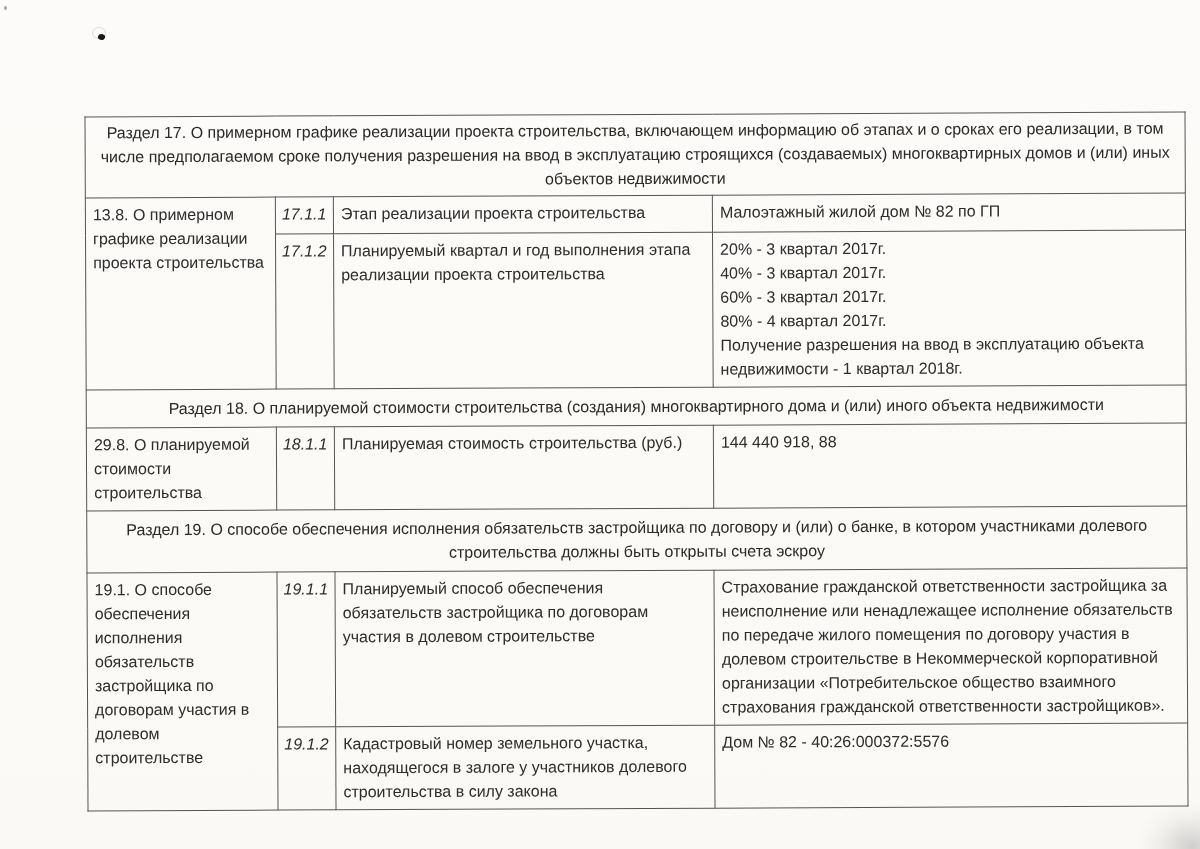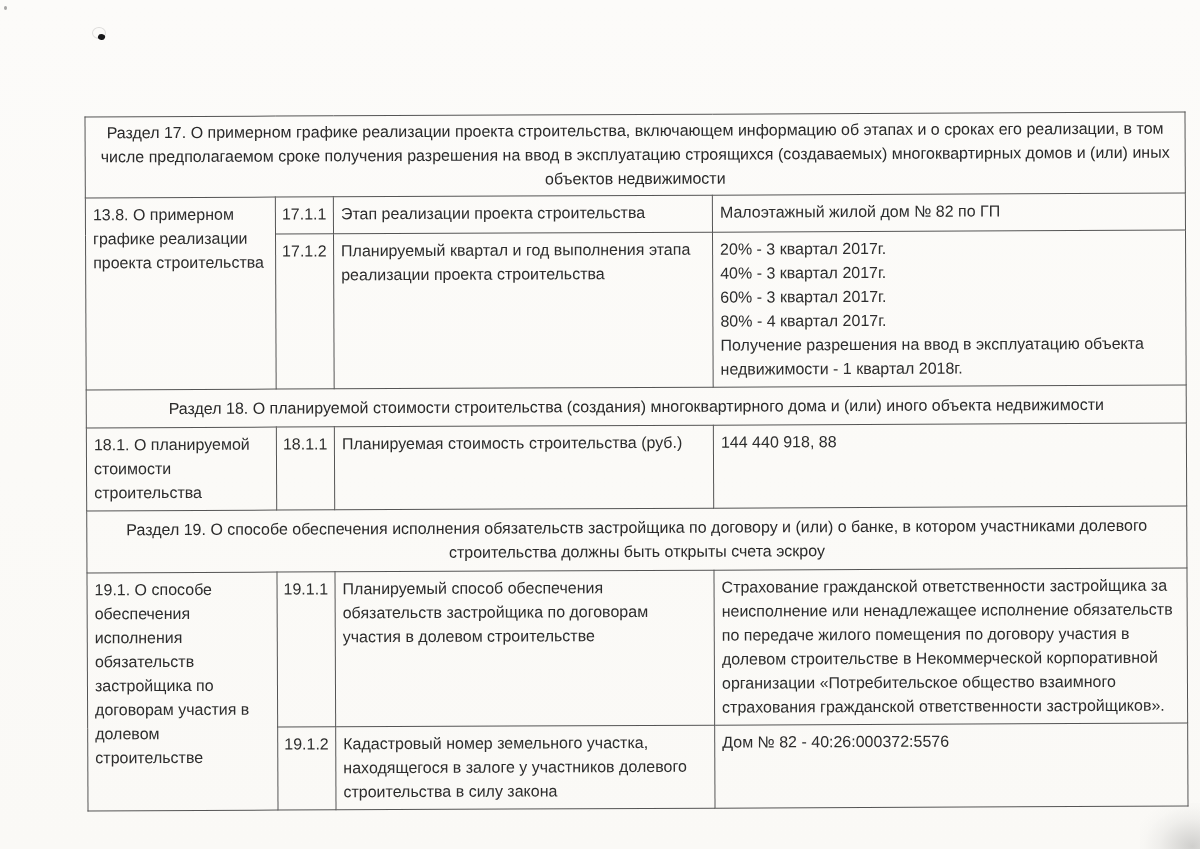--- a/index.html
+++ b/index.html
@@ -43,20 +43,21 @@
   .section-title-cell {
     text-align: center;
     vertical-align: middle !important;
     padding: 4px 10px !important;
     color: #2a2a2a;
   }
   .num-cell {
     white-space: nowrap;
     padding-left: 6px !important;
     padding-right: 2px !important;
+    font-style: italic;
   }
   .value-cell, .param-cell, .label-cell {
     white-space: pre-line;
   }
   tr.h74  { height: 74px; }
   tr.h37  { height: 37px; }
   tr.h140 { height: 140px; }
   tr.h38  { height: 38px; }
   tr.h80  { height: 80px; }
   tr.h62  { height: 62px; }
@@ -140,21 +141,21 @@
 60% - 3 квартал 2017г.
 80% - 4 квартал 2017г.
 Получение разрешения на ввод в эксплуатацию объекта недвижимости - 1 квартал 2018г.</td>
     </tr>
 
     <tr class="h38">
       <td colspan="4" class="section-title-cell">Раздел 18. О планируемой стоимости строительства (создания) многоквартирного дома и (или) иного объекта недвижимости</td>
     </tr>
 
     <tr class="h80">
-      <td class="label-cell">18.1. О планируемой стоимости строительства</td>
+      <td class="label-cell">29.8. О планируемой стоимости строительства</td>
       <td class="num-cell">18.1.1</td>
       <td class="param-cell">Планируемая стоимость строительства (руб.)</td>
       <td class="value-cell">144 440 918, 88</td>
     </tr>
 
     <tr class="h62">
       <td colspan="4" class="section-title-cell">Раздел 19. О способе обеспечения исполнения обязательств застройщика по договору и (или) о банке, в котором участниками долевого строительства должны быть открыты счета эскроу</td>
     </tr>
 
     <tr class="h142">

